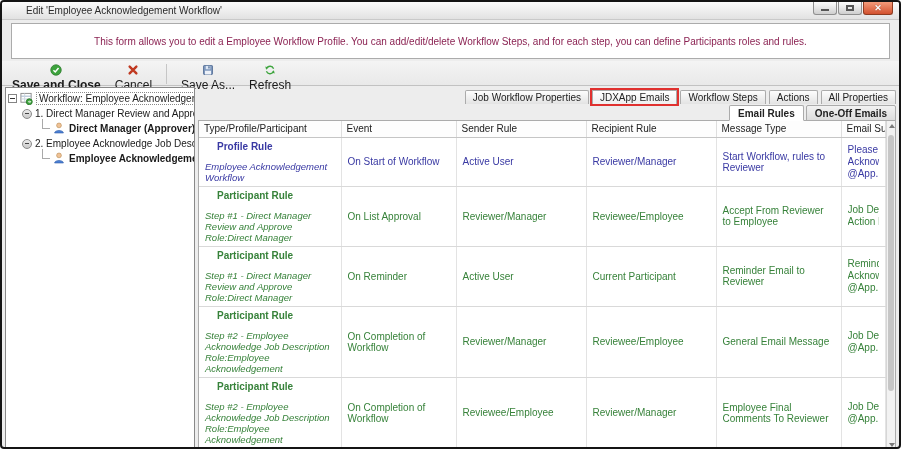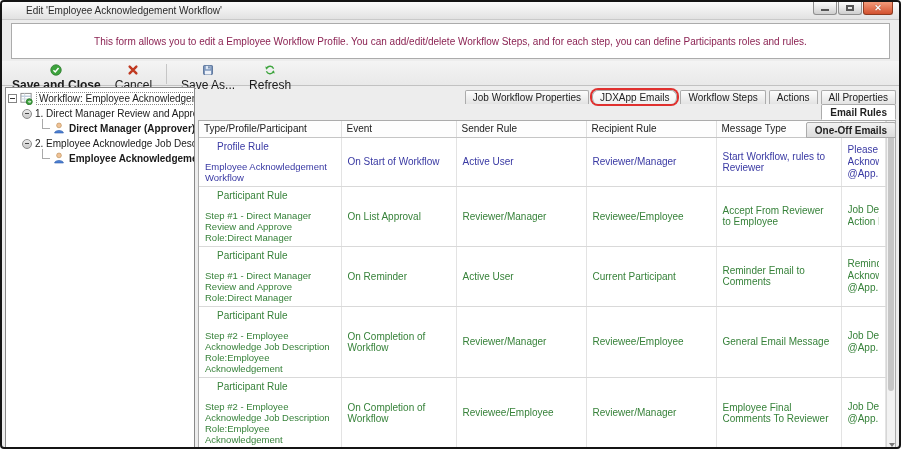--- a/index.html
+++ b/index.html
@@ -69,22 +69,22 @@
   .connector { width: 8px; height: 10px; border-left: 1px solid #A9A9A9; border-bottom: 1px solid #A9A9A9; margin: -6px 0 4px 4px; flex: none; }
   
   .right-panel { flex: 1; display: flex; flex-direction: column; min-width: 0; align-items: flex-end; }
   .tabs-row { display: flex; gap: 3px; align-items: flex-end; height: 17px; padding-left: 1px; position: relative; z-index: 3; }
   .tab {
     height: 14px; line-height: 13px; padding: 0 7px; font-size: 10px; color: #222;
     background: linear-gradient(#FDFDFD, #E3E3E3);
     border: 1px solid #ABABAB; border-bottom: none; border-radius: 2px 2px 0 0;
     white-space: nowrap; cursor: default;
   }
-  .tab.active { box-shadow: 0 0 0 2px #E0312F; border-radius: 6px; background: linear-gradient(#FFFFFF, #EFEFEF); }
-  .subtabs-row { display: flex; gap: 2px; align-items: flex-end; height: 17px; position: relative; z-index: 2; flex-direction: column; }
+  .tab.active { box-shadow: 0 0 0 2px #E0312F; border-radius: 0; background: linear-gradient(#FFFFFF, #EFEFEF); }
+  .subtabs-row { display: flex; gap: 2px; align-items: flex-end; height: 17px; position: relative; z-index: 2; }
   .subtab {
     height: 16px; line-height: 15px; padding: 0 8px; font-size: 10px; font-weight: bold; color: #222;
     background: linear-gradient(#F2F2F2, #DCDCDC);
     border: 1px solid #ABABAB; border-radius: 2px 2px 0 0; white-space: nowrap; cursor: default;
   }
   .subtab.active { background: #FFFFFF; border-bottom-color: #FFFFFF; }
   .content-box {
     flex: 1; background: #fff; border: 1px solid #ABABAB; margin-top: -1px;
     display: flex; flex-direction: column; min-height: 0; position: relative; z-index: 1;
   }
@@ -103,22 +103,22 @@
     font-size: 10px; font-weight: normal; color: #222; text-align: left;
     padding: 2px 5px; height: 16px; border-bottom: 1px solid #C5C5C5;
     border-right: 1px solid #DEDEDE; background: #FDFDFD; white-space: nowrap; overflow: hidden;
   }
   table.grid td {
     font-size: 10px; vertical-align: middle; padding: 3px 6px;
     border-bottom: 1px solid #D9D9D9; border-right: 1px solid #E3E3E3;
     white-space: normal; overflow: hidden;
   }
   td.type-cell { vertical-align: top; padding-top: 6px; }
-  .rule-title { font-weight: normal; margin-bottom: 9px; padding-left: 12px; }
-  .rule-detail { font-size: 9.5px; line-height: 11px; }
+  .rule-title { font-weight: bold; margin-bottom: 9px; padding-left: 12px; }
+  .rule-detail { font-style: italic; font-size: 9.5px; line-height: 11px; }
   .subj-line { white-space: nowrap; overflow: hidden; line-height: 12px; }
   tr.row-blue td, tr.row-blue .rule-title, tr.row-blue .rule-detail, tr.row-blue .subj-line { color: #3939A3; }
   tr.row-green td, tr.row-green .rule-title, tr.row-green .rule-detail, tr.row-green .subj-line { color: #37823A; }
   tr.r0 { height: 46px; } tr.r1 { height: 57px; } tr.r2 { height: 56px; }
   tr.r3 { height: 58px; } tr.r4 { height: 58px; }
   
   .v-scroll {
     position: absolute; top: 0; right: 0; bottom: 10px; width: 9px;
     background: #F2F2F2; border-left: 1px solid #D6D6D6;
   }
@@ -321,21 +321,21 @@
               </tr>
               <tr class="row-green r2">
                 <td class="type-cell">
                   <div class="rule-title">Participant Rule</div>
                   <div class="rule-detail">Step #1 - Direct Manager Review and Approve</div>
                   <div class="rule-detail">Role:Direct Manager</div>
                 </td>
                 <td><span>On Reminder</span></td>
                 <td><span>Active User</span></td>
                 <td><span>Current Participant</span></td>
-                <td><span>Reminder Email to Comments</span></td>
+                <td><span>Reminder Email to Reviewer</span></td>
                 <td>
                   <div class="subj-line">Reminder: Pl</div>
                   <div class="subj-line">Acknowledge</div>
                   <div class="subj-line">@App.Emplo</div>
                 </td>
               </tr>
               <tr class="row-green r3">
                 <td class="type-cell">
                   <div class="rule-title">Participant Rule</div>
                   <div class="rule-detail">Step #2 - Employee Acknowledge Job Description</div>

